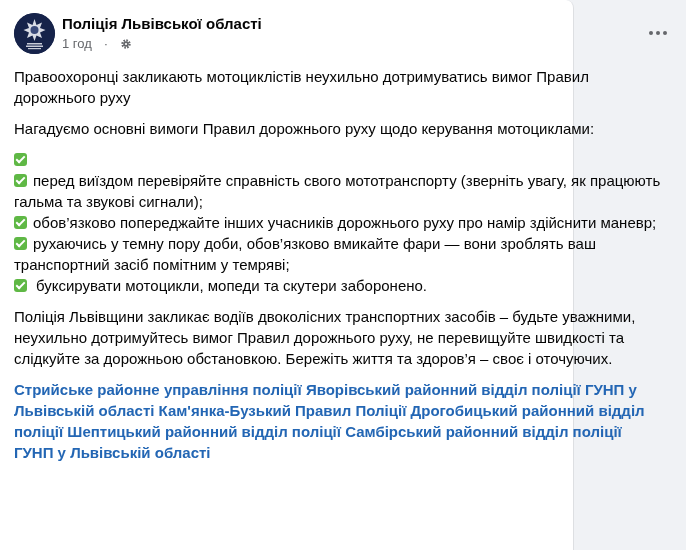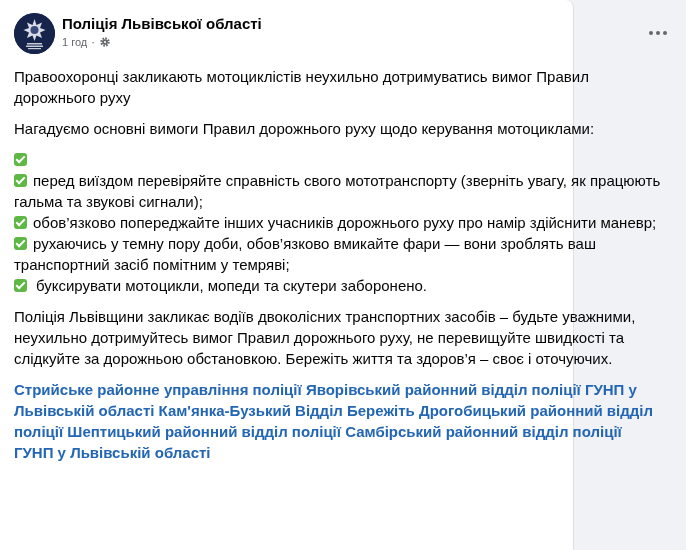--- a/index.html
+++ b/index.html
@@ -2,21 +2,21 @@
 <html><head>
 <meta charset="utf-8">
 <style>
   html, body { margin:0; padding:0; }
   body { width:686px; height:550px; background:#f0f2f5; overflow:hidden; font-family:"Liberation Sans", sans-serif; }
   .card { position:absolute; left:0; top:0; width:574px; height:550px; background:#ffffff; border-top-right-radius:8px; border-right:1px solid #dddfe2; box-sizing:border-box; }
   .header { position:absolute; left:14px; top:13px; height:42px; width:660px; }
   .avatar { position:absolute; left:0; top:0; width:41px; height:41px; border-radius:50%; background:#16234a; overflow:hidden; }
   .avatar svg { display:block; }
   .name { position:absolute; left:48px; top:2px; font-size:15px; font-weight:bold; color:#050505; }
-  .meta { position:absolute; left:48px; top:23px; font-size:11px; color:#65676b; display:flex; align-items:center; gap:4px; }
+  .meta { position:absolute; left:48px; top:23px; font-size:13px; color:#65676b; display:flex; align-items:center; gap:12px; }
   .gear { width:12px; height:12px; display:inline-block; }
   .more { position:absolute; left:632px; top:12px; width:24px; height:16px; display:flex; align-items:center; justify-content:center; gap:3px; cursor:pointer; }
   .more span { width:4px; height:4px; border-radius:50%; background:#65676b; display:block; }
   .body { position:absolute; left:14px; top:66px; width:658px; font-size:15px; line-height:21px; color:#050505; }
   .body p { margin:0 9px 10px 0; }
   .item { display:block; }
   .check { display:inline-block; width:13px; height:13px; background:#5fb845; border-radius:3px; vertical-align:-1px; margin-right:6px; position:relative; }
   .check::after { content:""; position:absolute; left:4px; top:1px; width:3px; height:7px; border:solid #fff; border-width:0 2px 2px 0; transform:rotate(45deg); }
   .check.wide { margin-right:9px; }
   .links { color:#216fdb; font-weight:bold; line-height:21px; }
@@ -61,19 +61,19 @@
       <span class="item"><span class="check wide"></span></span>
       <span class="item"><span class="check"></span><span>перед виїздом перевіряйте справність свого мототранспорту (зверніть увагу, як працюють гальма та звукові сигнали);</span></span>
       <span class="item"><span class="check"></span><span>обов’язково попереджайте інших учасників дорожнього руху про намір здійснити маневр;</span></span>
       <span class="item"><span class="check"></span><span>рухаючись у темну пору доби, обов’язково вмикайте фари — вони зроблять ваш транспортний засіб помітним у темряві;</span></span>
       <span class="item"><span class="check wide"></span><span>буксирувати мотоцикли, мопеди та скутери заборонено.</span></span>
     </p>
     <p>Поліція Львівщини закликає водіїв двоколісних транспортних засобів – будьте уважними, неухильно дотримуйтесь вимог Правил дорожнього руху, не перевищуйте швидкості та слідкуйте за дорожньою обстановкою. Бережіть життя та здоров’я – своє і оточуючих.</p>
     <p class="links">
       <a>Стрийське районне управління  поліції</a>
       <a>Яворівський районний відділ поліції ГУНП у Львівській області</a>
-      <a>Кам'янка-Бузький Відділ Бережіть</a>
+      <a>Кам'янка-Бузький Правил Поліції</a>
       <a>Дрогобицький районний відділ поліції</a>
       <a>Шептицький районний відділ поліції</a>
       <a>Самбірський районний відділ поліції ГУНП у Львівській області</a>
     </p>
   </div>
 </div>
 
 </body></html>

